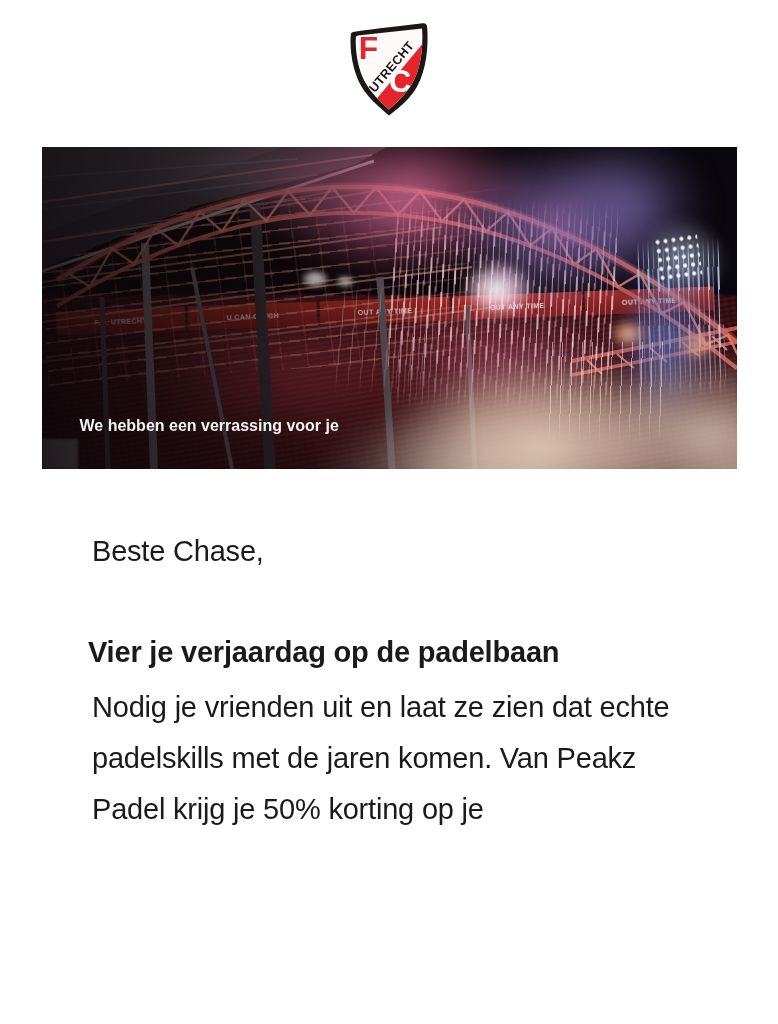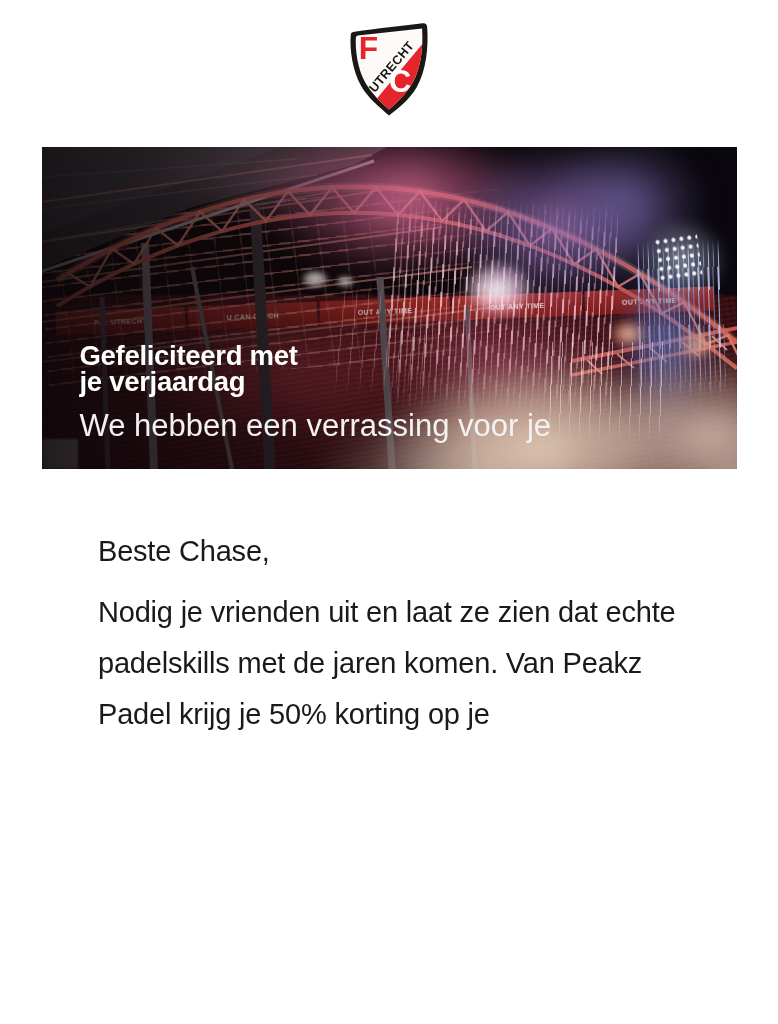--- a/index.html
+++ b/index.html
@@ -97,25 +97,25 @@
 
   .wall{left:0;top:292px;width:36px;height:30px;background:#b7b0b2;filter:blur(1.2px);opacity:.85;}
 
   
   .shade{left:0;top:0;width:695px;height:322px;z-index:10;
     background:linear-gradient(76deg, rgba(9,5,8,.85) 0%, rgba(9,5,8,.52) 30%, rgba(9,5,8,0) 58%);}
 
   .hero-text{left:38px;bottom:28px;z-index:11;position:absolute;}
   .hero-title{position:static;display:block;color:#fff;font-size:27.5px;line-height:25.5px;font-weight:bold;
     letter-spacing:-.3px;white-space:pre-line;margin:0 0 17px 0;}
-  .hero-sub{position:static;display:block;color:#f4f1f2;font-size:31px;line-height:30px;font-weight:normal;margin:0;}
+  .hero-sub{position:static;display:block;color:#f4f1f2;font-size:16px;line-height:30px;font-weight:bold;margin:0;}
 
   
   .content{margin:57px 0 0 88px;width:605px;color:#1a1a1a;font-size:29px;line-height:51px;letter-spacing:-.2px;}
-  .content p{margin:10px;white-space:pre-line;}
+  .content p{margin:4px;white-space:pre-line;}
   .content .spaced{margin-top:50px;}
   .content h2{margin:50px 0 0 0;font-size:29px;line-height:51px;font-weight:bold;letter-spacing:-.2px;}
 </style>
 </head>
 <body>
 
 <div class="page">
 
   <div class="logo-wrap">
     <svg viewBox="0 0 88 102">
@@ -205,26 +205,25 @@
     <span class="cream m4"></span>
     <div class="streaks s4"></div>
 
     <span class="flood-glow"></span>
     <div class="floodlight"></div>
     <span class="wall"></span>
 
     <div class="shade"></div>
 
     <div class="hero-text">
-      <h1 class="hero-title">Gefeliciteerd met
-je verjaardag</h1>
       <p class="hero-sub">We hebben een verrassing voor je</p>
     </div>
   </div>
 
   <div class="content">
     <p>Beste Chase,</p>
+    <h2>Vier je verjaardag op de padelbaan</h2>
     <p>Nodig je vrienden uit en laat ze zien dat echte
 padelskills met de jaren komen. Van Peakz
 Padel krijg je 50% korting op je</p>
   </div>
 
 </div>
 
 </body></html>

